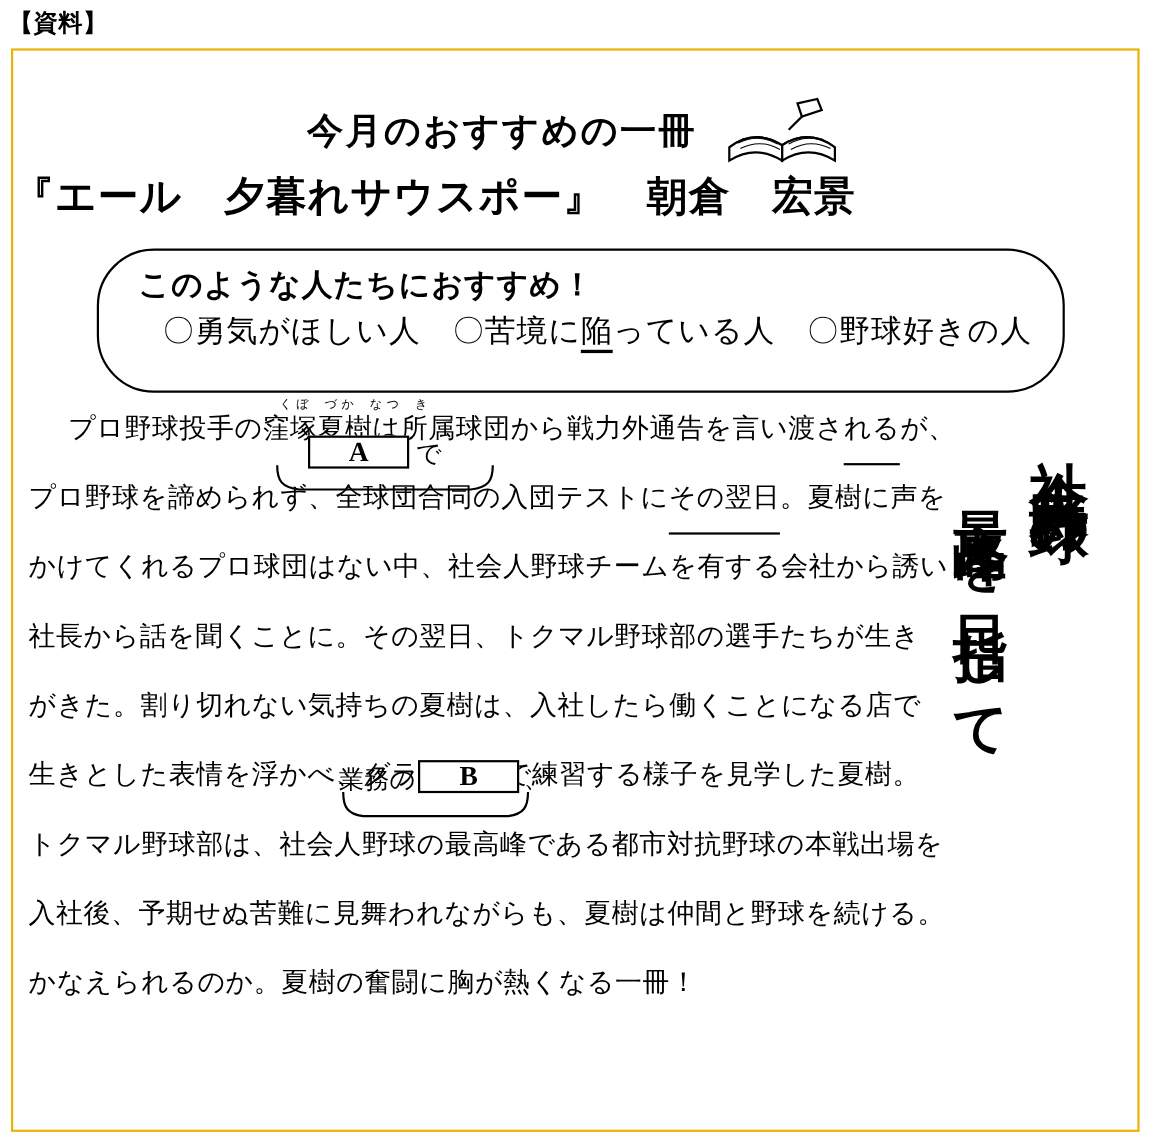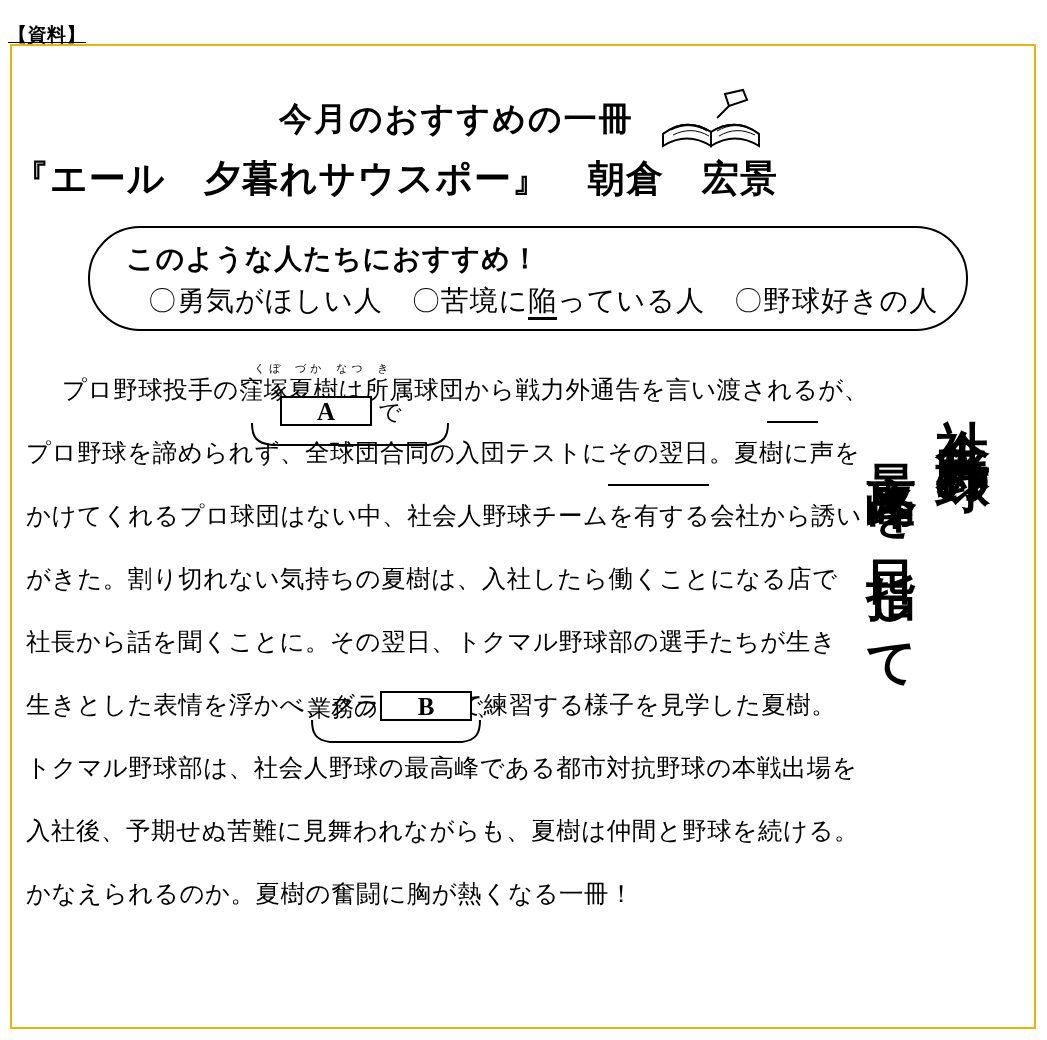--- a/index.html
+++ b/index.html
@@ -18,26 +18,25 @@
   #page {
     position: relative;
     width: 1047px;
     height: 1040px;
     box-sizing: border-box;
     padding: 0;
   }
   .doc-label {
     position: absolute;
     left: 8px;
-    top: 22px;
-    font-size: 19px;
+    top: 6px;
+    font-size: 22px;
     font-family: "Liberation Sans", sans-serif;
     font-weight: 700;
     letter-spacing: 0.5px;
-    text-decoration: underline;
   }
   .frame {
     position: absolute;
     left: 10px;
     top: 44px;
     width: 1026px;
     height: 985px;
     border: 2px solid #eab308;
     box-sizing: border-box;
     background: #fff;
@@ -73,21 +72,21 @@
     font-size: 37px;
     letter-spacing: 1px;
     white-space: pre;
   }
   
   .rec-box {
     position: absolute;
     left: 76px;
     top: 180px;
     width: 880px;
-    height: 105px;
+    height: 131px;
     border: 2.5px solid #000;
     border-radius: 52px;
     box-sizing: border-box;
   }
   .rec-head {
     position: absolute;
     left: 36px;
     top: 12px;
     font-family: "Liberation Sans", sans-serif;
     font-weight: 700;
@@ -222,25 +221,25 @@
 
       <div class="line">
         <span class="t">プロ野球を諦められず、全球団合同の入団テストに<span class="uline">その翌日</span>。夏樹に声を</span>
       </div>
 
       <div class="line">
         <span class="t">かけてくれるプロ球団はない中、社会人野球チームを有する会社から誘い</span>
       </div>
 
       <div class="line">
+        <span class="t">社長から話を聞くことに。その翌日、トクマル野球部の選手たちが生き</span>
+      </div>
+
+      <div class="line">
         <span class="t">がきた。割り切れない気持ちの夏樹は、入社したら働くことになる店で</span>
-      </div>
-
-      <div class="line">
-        <span class="t">社長から話を聞くことに。その翌日、トクマル野球部の選手たちが生き</span>
       </div>
 
       <div class="line">
         <span class="t">生きとした表情を浮かべ、グラウンドで練習する様子を見学した夏樹。</span>
       </div>
 
       <div class="line">
         <span class="t">トクマル野球部は、社会人野球の最高峰である都市対抗野球の本戦出場を</span>
       </div>
 

